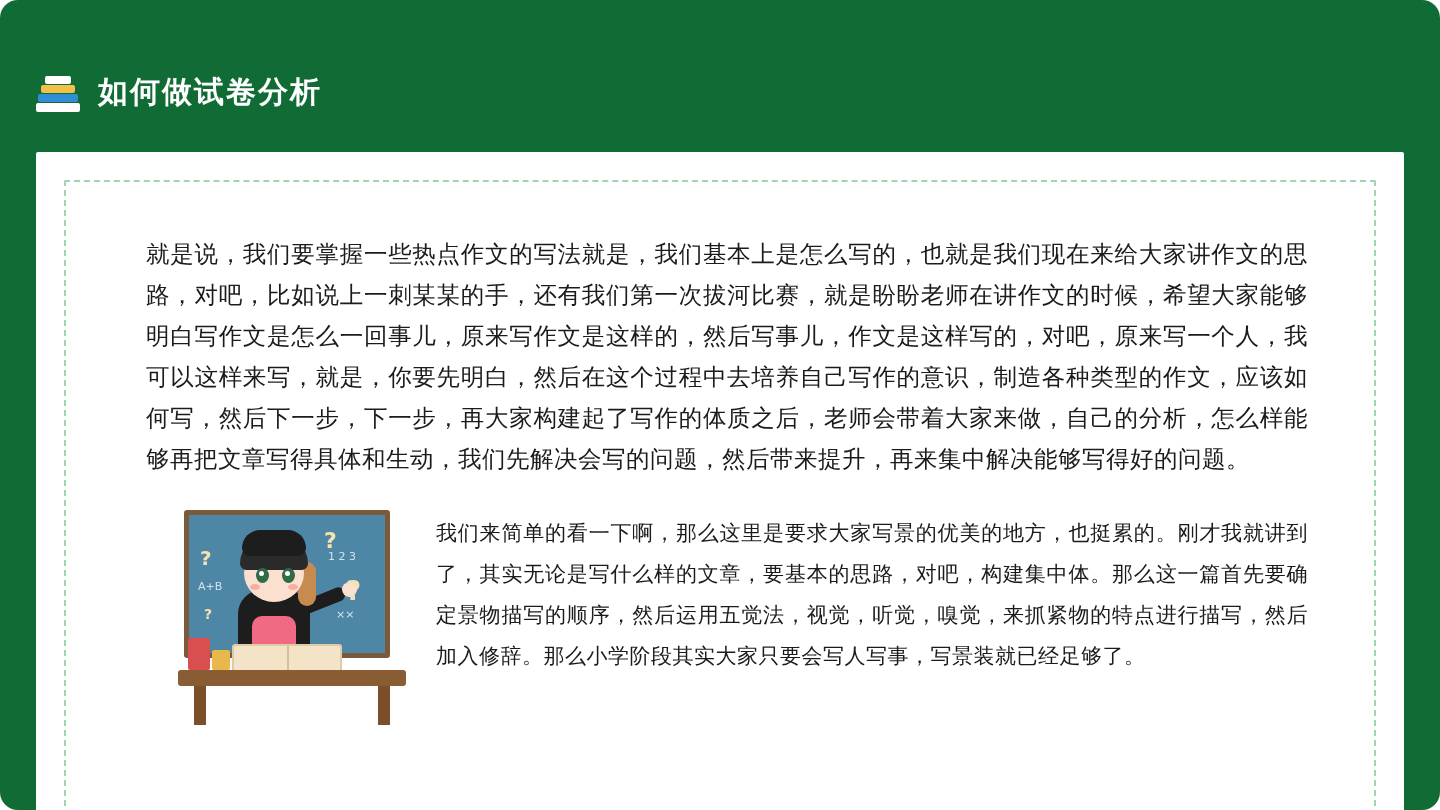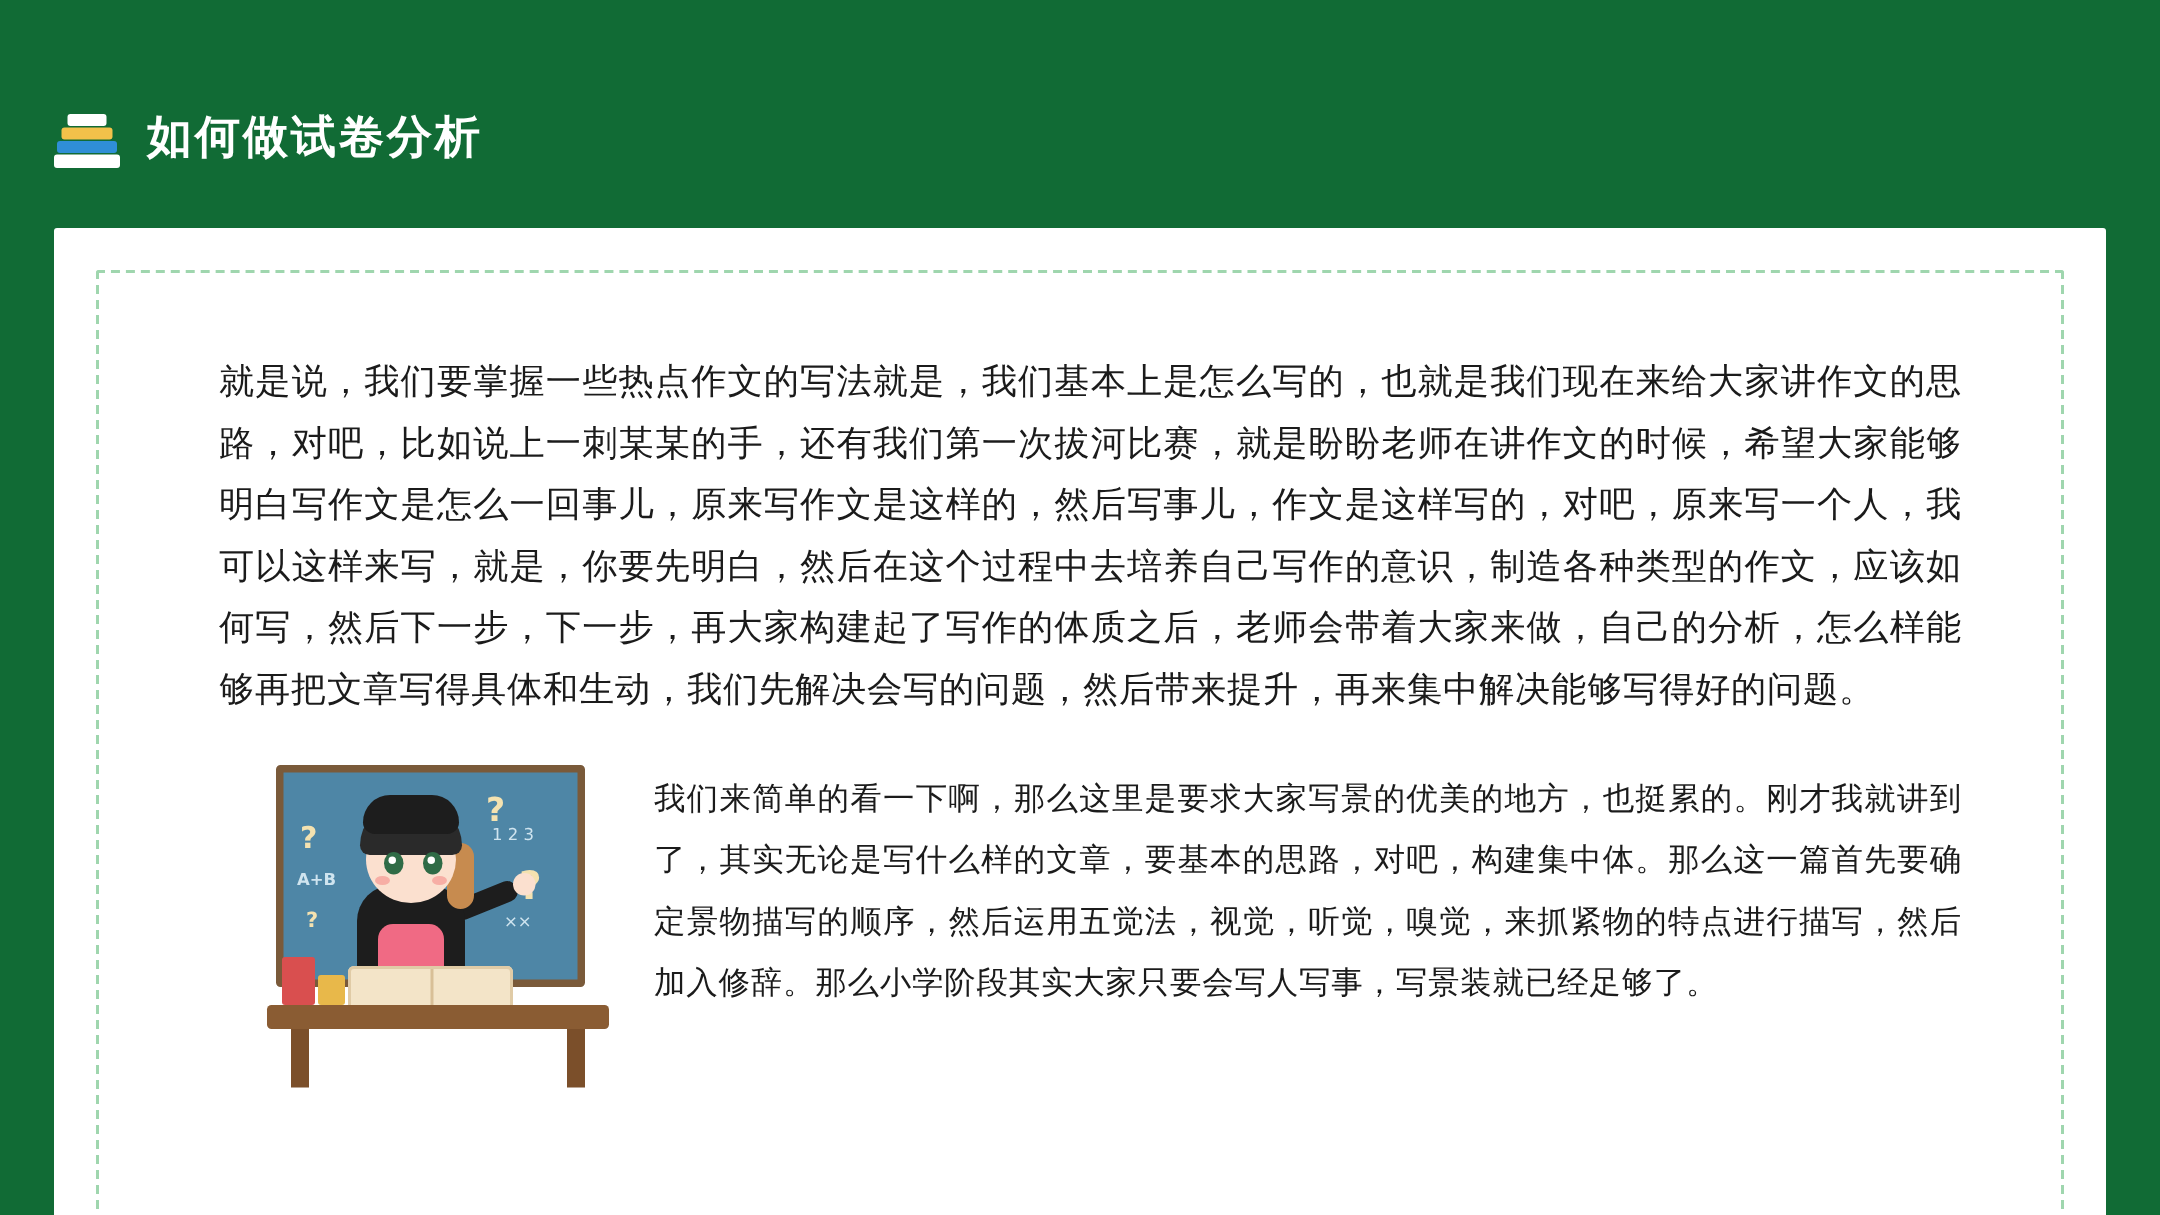--- a/index.html
+++ b/index.html
@@ -13,20 +13,21 @@
     overflow: hidden;
     font-family: "Liberation Sans", sans-serif;
   }
 
   .slide {
     position: relative;
     width: 1440px;
     height: 810px;
     background: #116B35;
     overflow: hidden;
+    border-radius: 18px;
   }
 
   
   .header {
     position: absolute;
     top: 62px;
     left: 36px;
     display: flex;
     align-items: center;
     height: 60px;
@@ -360,21 +361,21 @@
       <div class="para-top">就是说，我们要掌握一些热点作文的写法就是，我们基本上是怎么写的，也就是我们现在来给大家讲作文的思路，对吧，比如说上一刺某某的手，还有我们第一次拔河比赛，就是盼盼老师在讲作文的时候，希望大家能够明白写作文是怎么一回事儿，原来写作文是这样的，然后写事儿，作文是这样写的，对吧，原来写一个人，我可以这样来写，就是，你要先明白，然后在这个过程中去培养自己写作的意识，制造各种类型的作文，应该如何写，然后下一步，下一步，再大家构建起了写作的体质之后，老师会带着大家来做，自己的分析，怎么样能够再把文章写得具体和生动，我们先解决会写的问题，然后带来提升，再来集中解决能够写得好的问题。</div>
 
       <div class="lower-block">
 
         <div class="illustration">
           <div class="board"></div>
           <div class="qmark" style="left:22px; top:36px; font-size:20px;">?</div>
           <div class="qmark" style="left:146px; top:18px; font-size:22px;">?</div>
           <div class="qmark" style="left:168px; top:66px; font-size:26px;">?</div>
           <div class="qmark" style="left:26px; top:96px; font-size:14px;">?</div>
-          <div class="board-inner-line" style="left:20px; top:70px;font-weight:bold;">A+B</div>
+          <div class="board-inner-line" style="left:20px; top:70px;">A+B</div>
           <div class="board-inner-line" style="left:150px; top:40px;text-align:center;">1 2 3</div>
           <div class="board-inner-line" style="left:158px; top:98px;">××</div>
 
           <div class="girl-arm"></div>
           <div class="girl-hand"></div>
           <div class="girl-body"></div>
           <div class="girl-apron"></div>
           <div class="girl-pony"></div>
           <div class="girl-head"></div>
           <div class="girl-hair"></div>

